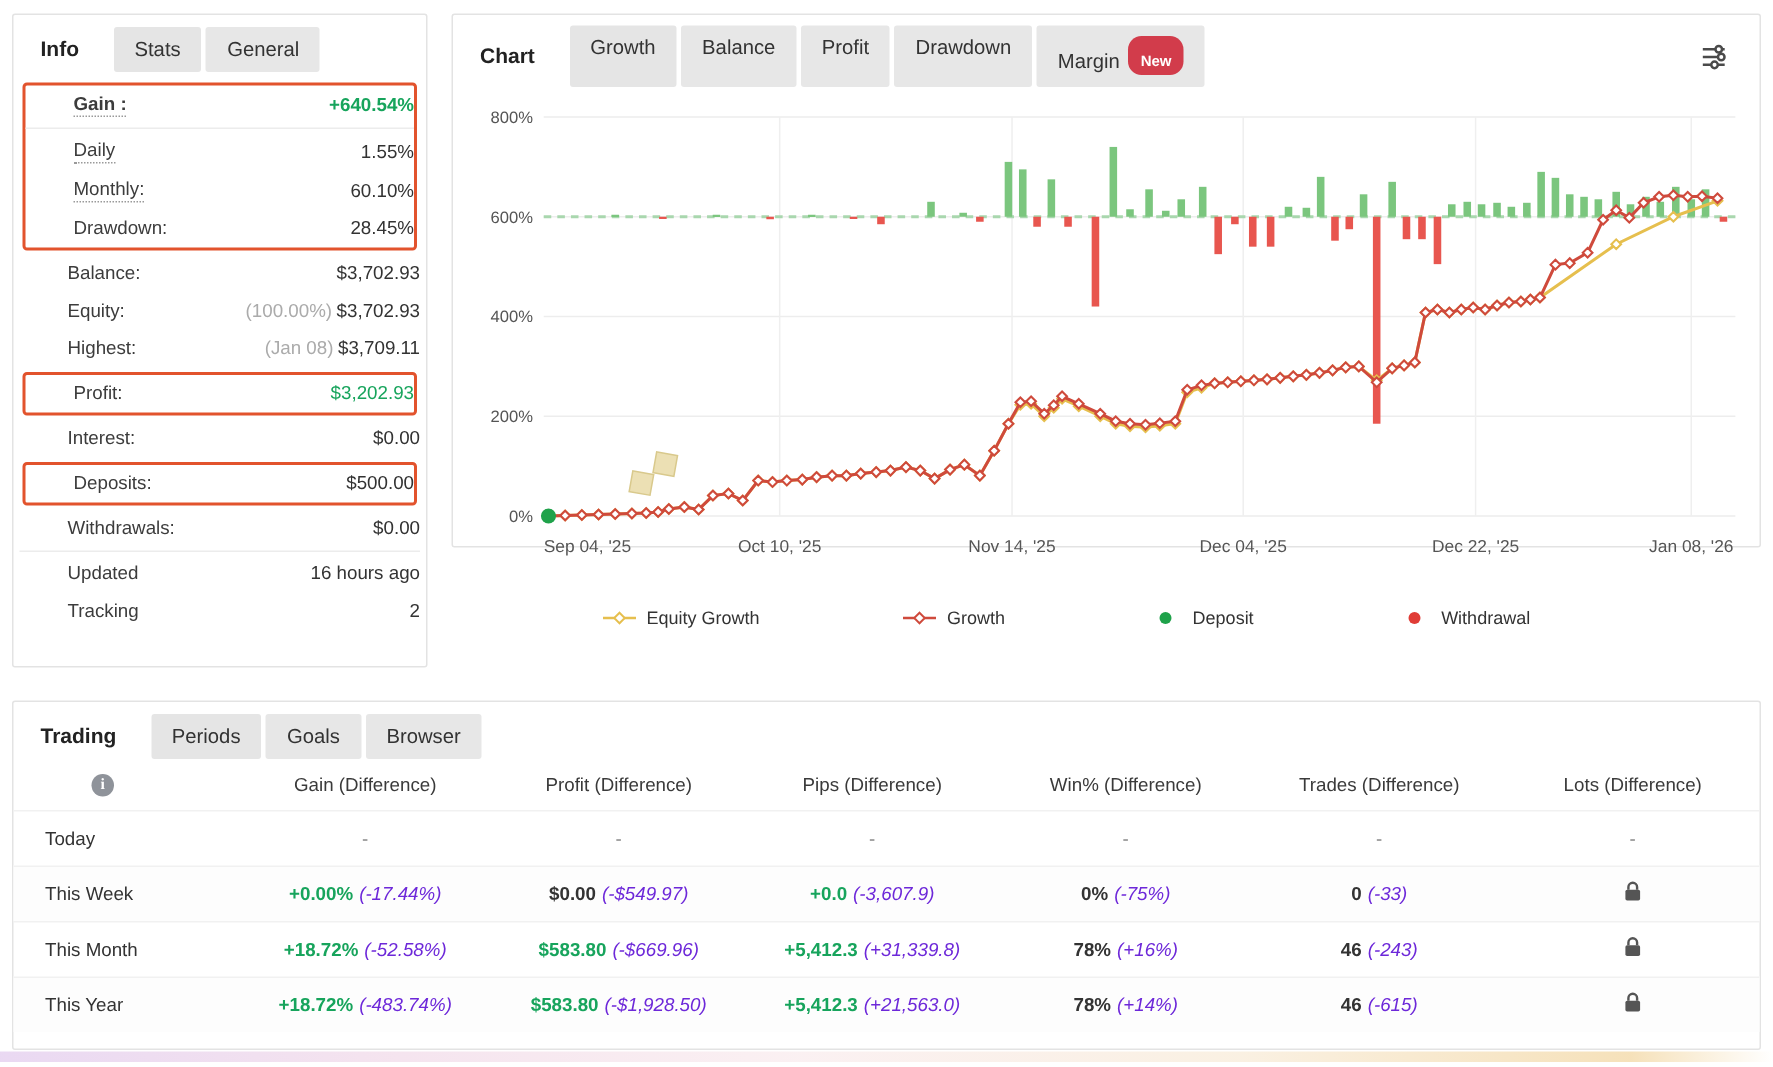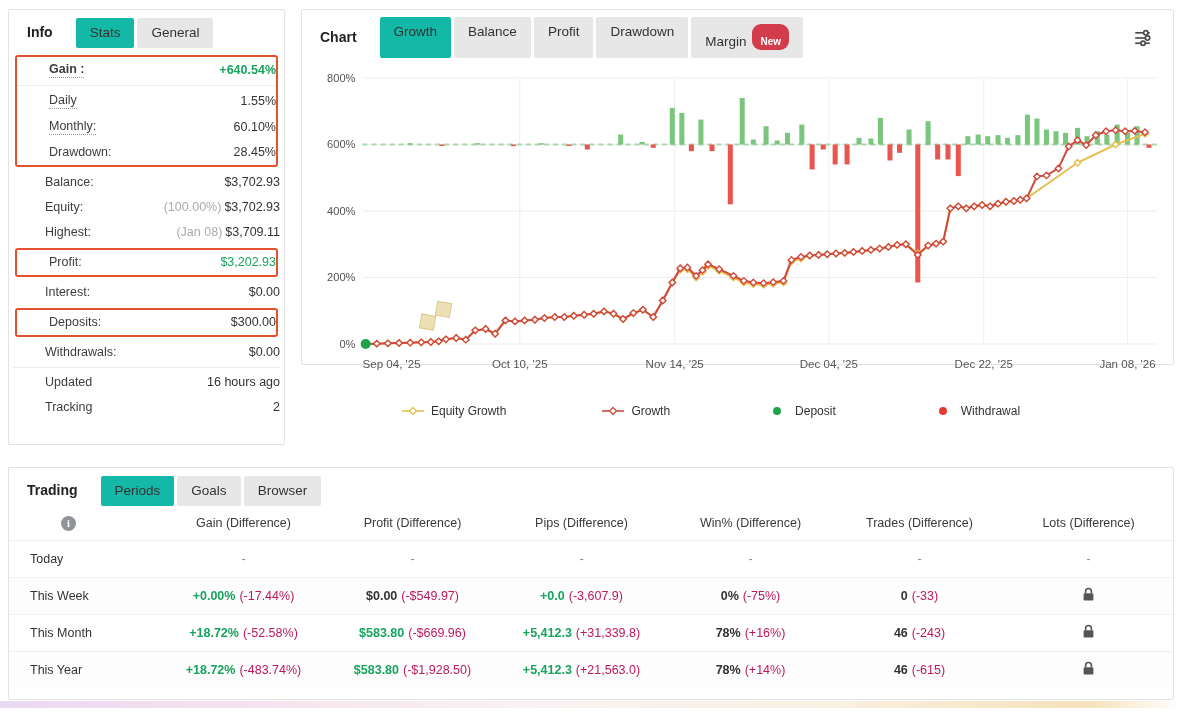--- a/index.html
+++ b/index.html
@@ -8,21 +8,21 @@
   .top-row { display:flex; gap:16px; margin-bottom:22px; }
   .card { background:#fff; border:1px solid #e3e3e3; border-radius:2px; }
   .left-card { width:277px; flex:none; height:436px; }
   .chart-card { flex:1; height:356px; position:relative; }
   .bottom-card { width:1166px; height:233px; }
 
   
   .tabbar { display:flex; align-items:center; padding:7px 10px 0 8px; gap:11px; }
   .panel-title { font-weight:bold; font-size:14px; color:#222; padding:7px 12px 8px 10px; cursor:pointer; }
   .tab { font-size:13.5px; color:#333; background:#e7e7e7; padding:7px 14px 8px 14px; border-radius:2px; cursor:pointer; white-space:nowrap; }
-  .tab.active { background:#14b8a6; }
+  .tab.active { background:#e5e5e5; }
   .badge { display:inline-block; background:#d23c4b; color:#fff; font-size:10px; font-weight:bold; border-radius:9px; padding:12px 8px 3px 8px; margin-left:6px; vertical-align:1px; }
   .spacer { flex:1; }
   .icon-btn { padding:4px 8px 0 0; cursor:pointer; }
 
   
   .stats-list { padding:4px 4px 0 4px; }
   .srow { display:flex; justify-content:space-between; align-items:center; padding:5px 0; font-size:12.5px; line-height:15px;margin-left:32px; }
   .srow .lbl { color:#3c3c3c; }
   .srow .lbl.dotted { border-bottom:1px dotted #9a9a9a; }
   .srow .lbl.lbold { font-weight:bold; }
@@ -41,21 +41,21 @@
 
   
   .ptable { width:100%; font-size:12.5px; }
   .prow { display:flex; align-items:center; height:37px; border-top:1px solid #f1f1f1; }
   .prow.head { height:34px; border-top:none; color:#3a3a3a; }
   .prow:nth-child(odd):not(.head) { background:#fdfdfd; }
   .c0 { width:150px; padding-left:21px; text-align:left; flex:none; }
   .cc { flex:1; text-align:center; }
   .main { font-weight:bold; color:#333; }
   .main.green { color:#17a45c; }
-  .diff { color:#be185d; margin-left:4px; }
+  .diff { color:#6d28d9; margin-left:4px;font-style:italic; }
   .dash { color:#888; }
   .info-i { display:inline-block; width:15px; height:15px; border-radius:50%; background:#8f939a; color:#fff; font-size:10.5px; font-weight:bold; line-height:15px; text-align:center; font-family:"Liberation Serif", serif; }
   .bottom-strip { height:7px; width:1182px; margin-top:1px;
     background:linear-gradient(90deg,#e6d2f0 0%,#f3dfec 22%,#faeef0 45%,#f9eedd 70%,#f4dcae 92%,#fff 100%); opacity:.85; }
 </style>
 </head>
 <body>
 
 <div class="page">
   <div class="top-row">
@@ -106,21 +106,21 @@
               <span class="valwrap"><span class="val green">$3,202.93</span></span>
             </div>
           </div>
           <div class="srow">
             <span class="lbl">Interest:</span>
             <span class="valwrap"><span class="val">$0.00</span></span>
           </div>
           <div class="orange-box">
             <div class="srow">
               <span class="lbl">Deposits:</span>
-              <span class="valwrap"><span class="val">$300.00</span></span>
+              <span class="valwrap"><span class="val">$500.00</span></span>
             </div>
           </div>
           <div class="srow">
             <span class="lbl">Withdrawals:</span>
             <span class="valwrap"><span class="val">$0.00</span></span>
           </div>
           <div class="sep"></div>
           <div class="srow">
             <span class="lbl">Updated</span>
             <span class="valwrap"><span class="val">16 hours ago</span></span>

